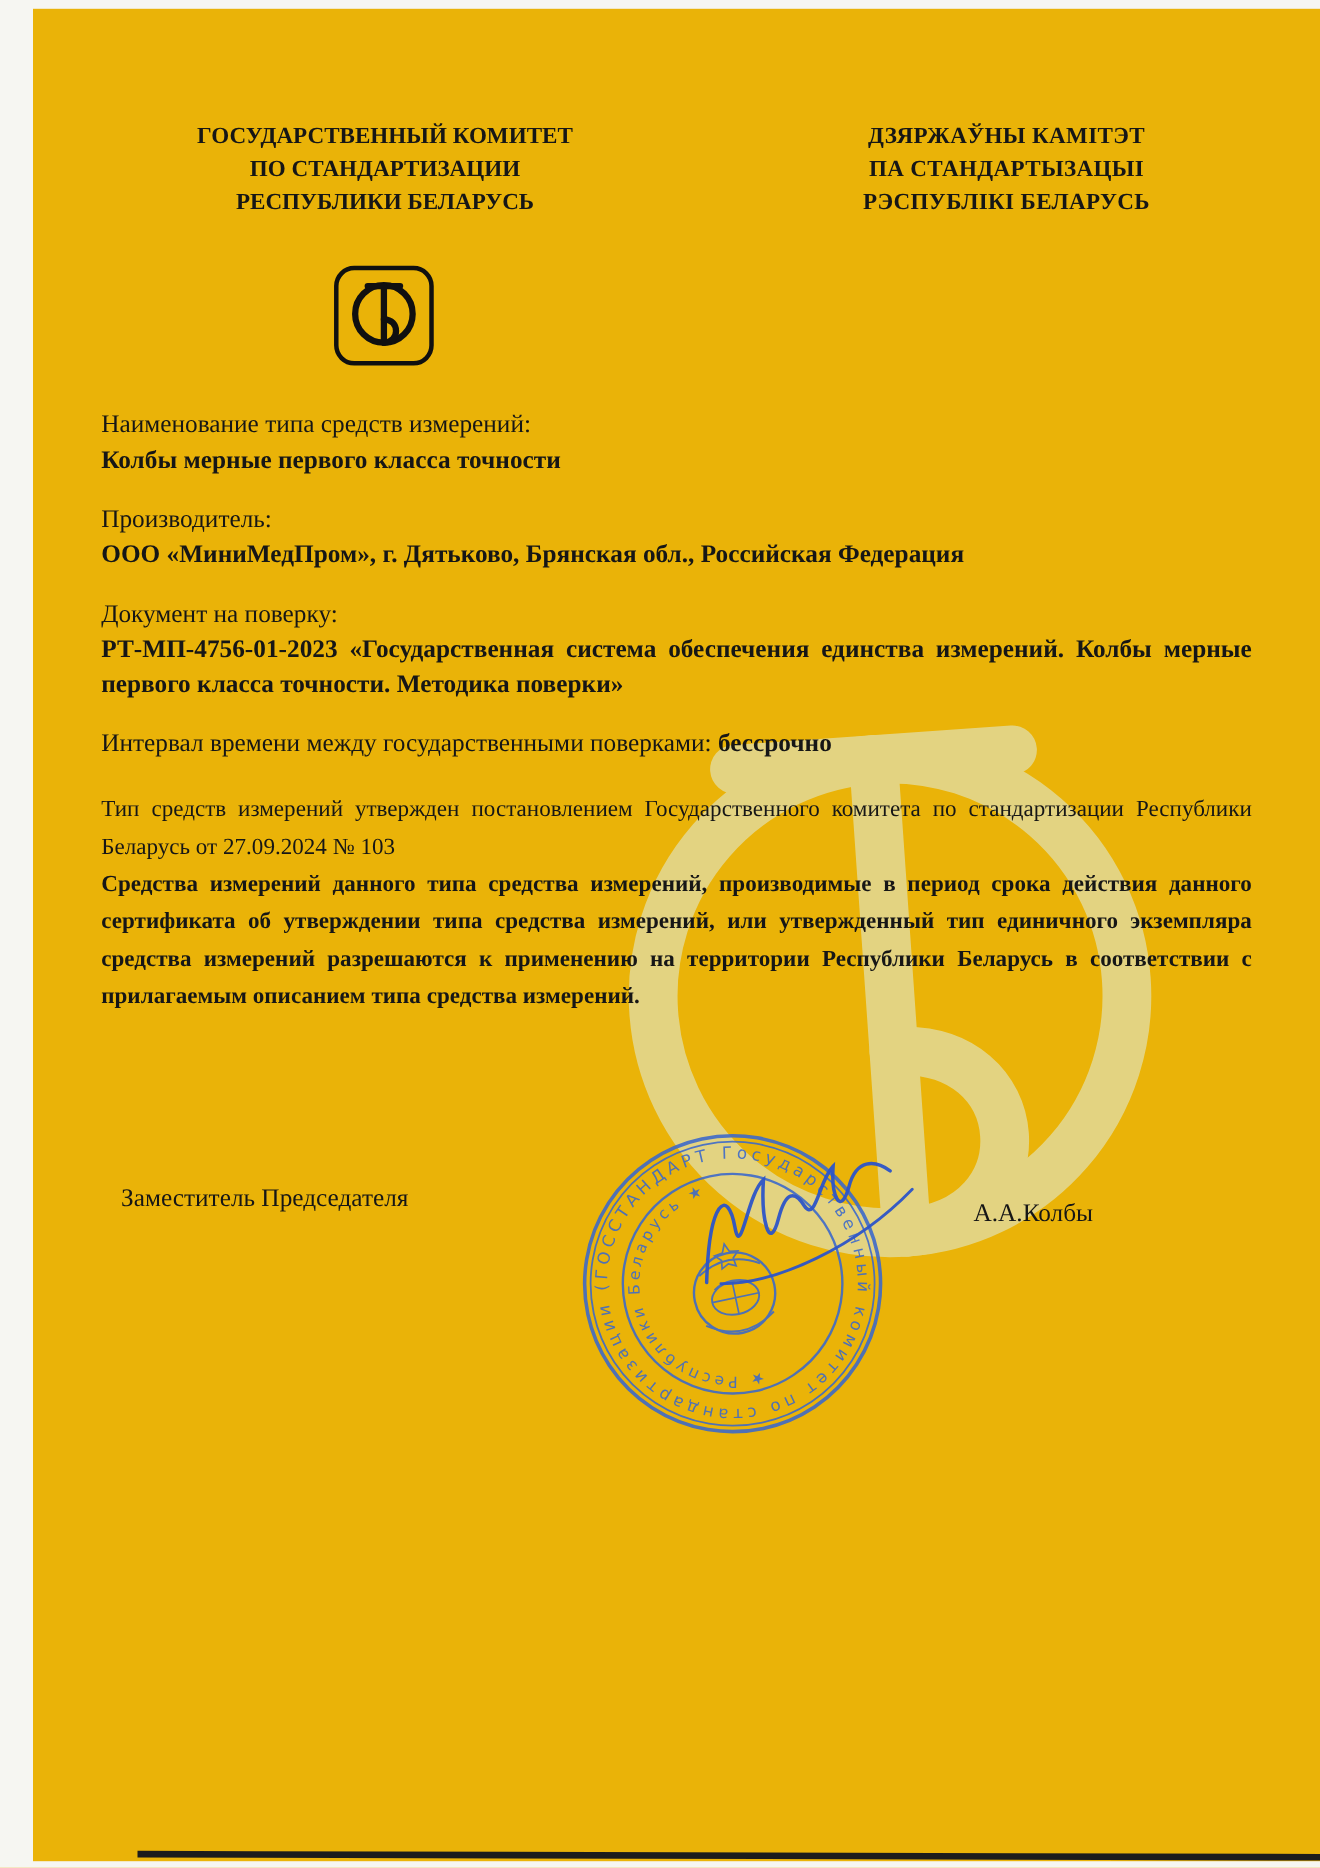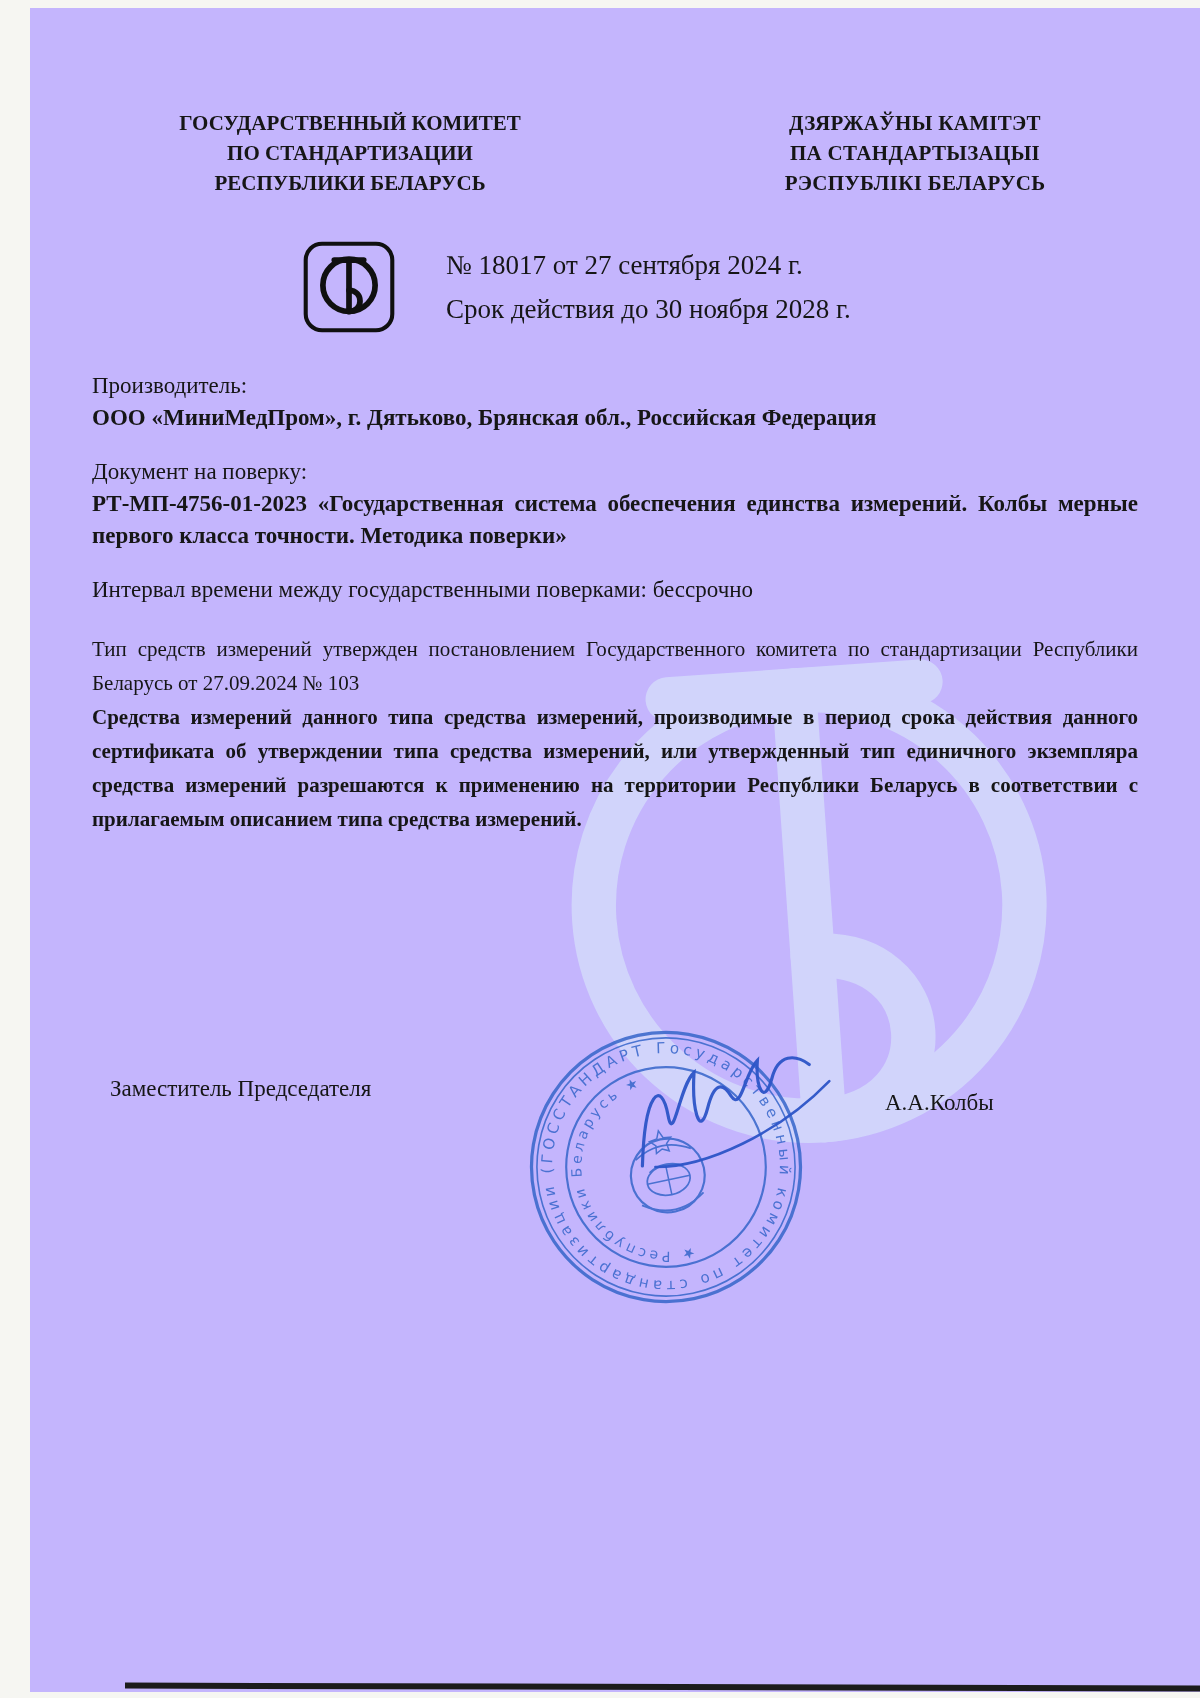--- a/index.html
+++ b/index.html
@@ -4,21 +4,21 @@
 <style>
   html,body{margin:0;padding:0;}
   body{
     width:1200px;height:1698px;position:relative;overflow:hidden;
     background:#f6f6f2;
     font-family:"Liberation Serif","DejaVu Serif",serif;
     color:#161616;
   }
   .page{
     position:absolute;left:30px;top:8px;right:0;bottom:6px;
-    background:#c4b5fd;
+    background:#eab308;
   }
   .content{
     position:relative;z-index:2;
     padding:100px 62px 0 62px;
   }
   
   .hdr{display:flex;justify-content:space-between;padding:0 38px;}
   .hdr-block{font-weight:bold;font-size:21px;line-height:30px;text-align:center;}
   .hdr-left{width:440px;}
   .hdr-right{width:370px;letter-spacing:.3px;}
@@ -28,21 +28,21 @@
   .cert-row{margin-top:40px;display:flex;align-items:center;gap:48px;padding-left:208px;}
   .stb-logo{width:98px;height:98px;flex:0 0 auto;}
   .cert-lines{font-size:27px;line-height:44px;}
   
   .fields{margin-top:34px;font-size:23px;line-height:32px;}
   .field{margin-bottom:22px;}
   .field .label{display:block;}
   .field .value{display:block;font-weight:bold;}
   .value-justify{text-align:justify;}
   .inline-field{margin-bottom:22px;}
-  .inline-field b{font-weight:normal;}
+  .inline-field b{font-weight:bold;}
   
   .body-par{font-size:21px;line-height:34px;text-align:justify;margin:0;}
   .body-par + .body-par{margin-top:0px;font-weight:bold;}
   .par-wrap{margin-top:26px;}
   
   .sig-title{position:absolute;left:80px;top:1068px;font-size:23px;z-index:3;}
   .sig-name{position:absolute;left:855px;top:1082px;font-size:23px;z-index:3;}
   
   .stamp{position:absolute;left:495px;top:1018px;width:282px;height:282px;z-index:3;opacity:.88;transform:rotate(-12deg);}
   .signature{position:absolute;left:588px;top:1032px;width:230px;height:130px;z-index:4;transform:rotate(-18deg);opacity:.95;}
@@ -80,28 +80,28 @@
 
 
     <div class="cert-row">
       <svg class="stb-logo" viewBox="0 0 120 120" fill="none">
         <rect x="7" y="7" width="106" height="106" rx="20" stroke="#101010" stroke-width="5"></rect>
         <circle cx="60" cy="58" r="32" stroke="#101010" stroke-width="7"></circle>
         <line x1="42" y1="27" x2="78" y2="27" stroke="#101010" stroke-width="7" stroke-linecap="round"></line>
         <line x1="60" y1="27" x2="60" y2="90" stroke="#101010" stroke-width="7" stroke-linecap="round"></line>
         <path d="M60 64 C 78 64, 78 90, 60 90" stroke="#101010" stroke-width="7" stroke-linecap="round"></path>
       </svg>
-      <div class="cert-lines">
-        <div>№ 18017 от 27 сентября 2024 г.</div>
-        <div>Срок действия до 30 ноября 2028 г.</div>
-      </div>
     </div>
 
     <div class="fields">
 
+      <div class="field">
+        <span class="label">Наименование типа средств измерений:</span>
+        <span class="value">Колбы мерные первого класса точности</span>
+      </div>
 
       <div class="field">
         <span class="label">Производитель:</span>
         <span class="value">ООО «МиниМедПром», г. Дятьково, Брянская обл., Российская Федерация</span>
       </div>
 
       <div class="field">
         <span class="label">Документ на поверку:</span>
         <span class="value value-justify">РТ-МП-4756-01-2023 «Государственная система обеспечения единства измерений. Колбы мерные первого класса точности. Методика поверки»</span>
       </div>

